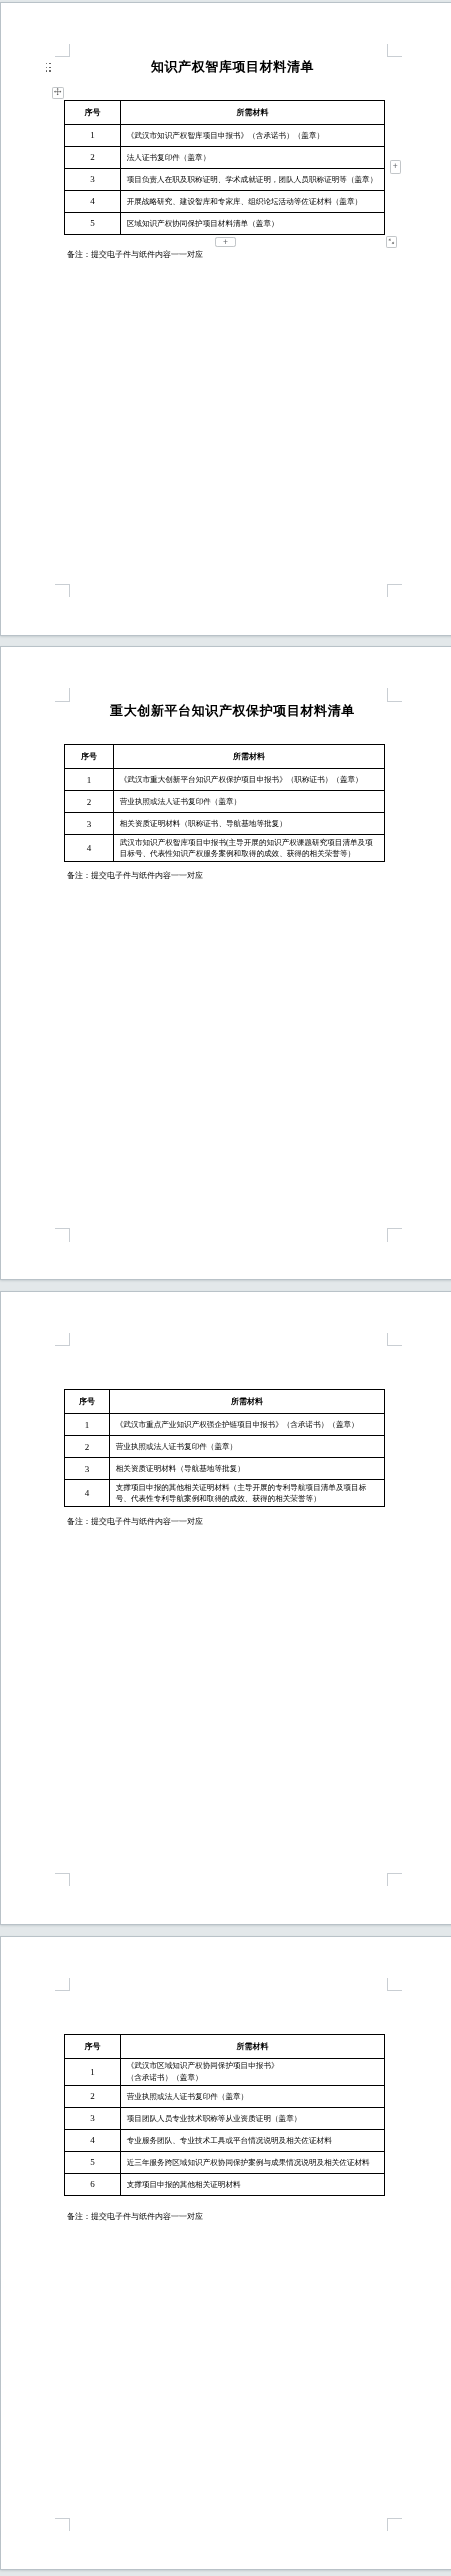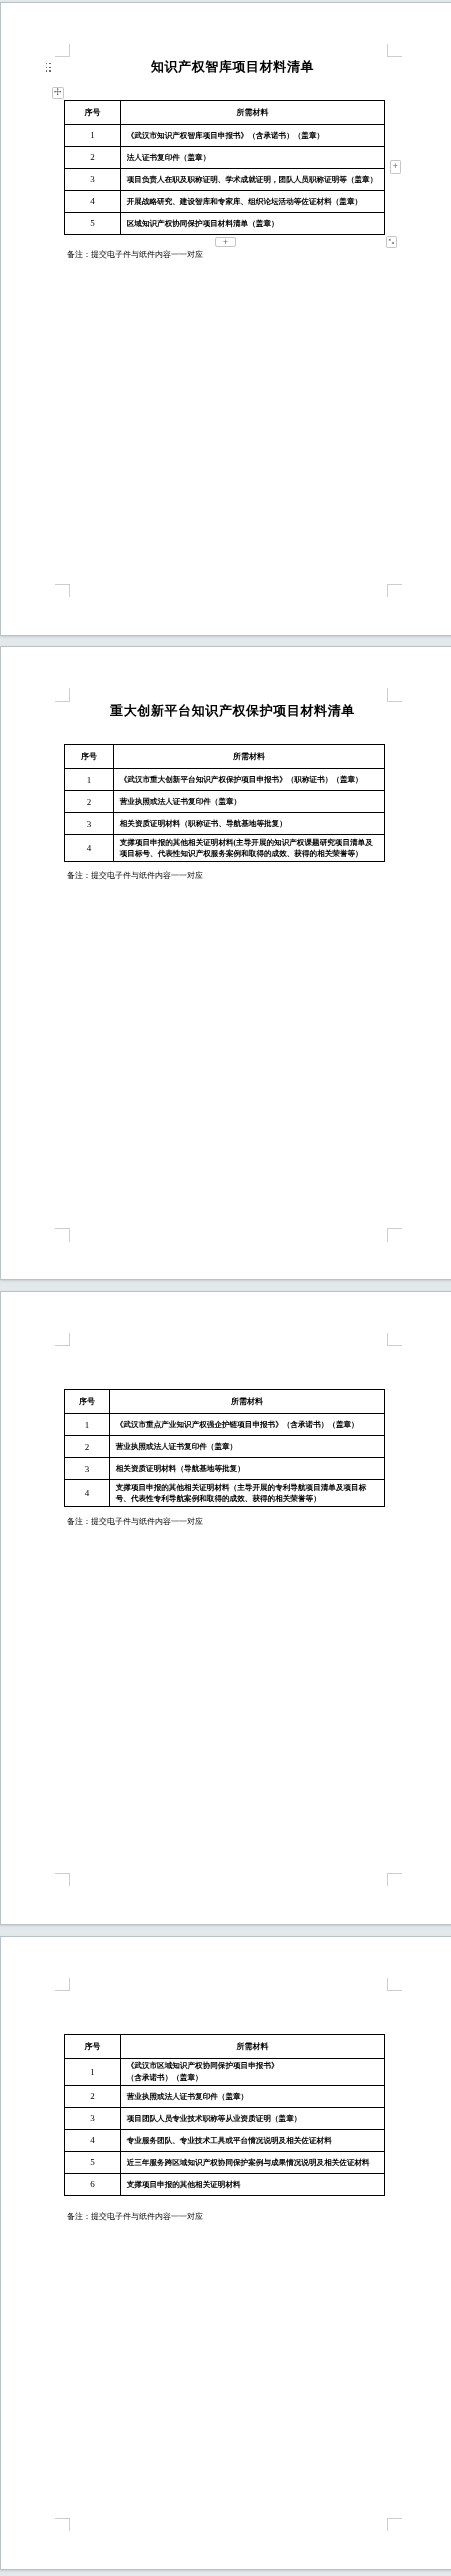--- a/index.html
+++ b/index.html
@@ -43,21 +43,20 @@
   .doc-table tbody tr{height:22px;}
   td.no{
     text-align:center;vertical-align:middle;
     font-family:"Liberation Serif",serif;font-size:9px;
   }
   td.mat{
     vertical-align:middle;text-align:left;
     font-family:"Liberation Serif",serif;font-size:7.6px;line-height:11.3px;
     padding:1.7px 4.5px 1.7px 5.7px;
     white-space:pre-line;
-    font-weight:bold;
   }
   .p1 col.c1{width:56px;} .p2 col.c1{width:49px;}
   .p3 col.c1{width:45px;} .p4 col.c1{width:56px;}
   .note{
     position:absolute;left:66px;
     font-family:Liberation Serif, serif;font-size:8px;
     white-space:nowrap;
   }
   .p1 .note{top:246px;} .p2 .note{top:223px;}
   .p3 .note{top:224px;} .p4 .note{top:274px;}
@@ -201,21 +200,21 @@
         <tr>
           <td class="no">2</td>
           <td class="mat">营业执照或法人证书复印件（盖章）</td>
         </tr>
         <tr>
           <td class="no">3</td>
           <td class="mat">相关资质证明材料（职称证书、导航基地等批复）</td>
         </tr>
         <tr>
           <td class="no">4</td>
-          <td class="mat">支撑项目申报的其他相关证明材料(主导开展的知识产权课题研究项目清单及项目标号、代表性知识产权服务案例和取得的成效、获得的相关荣誉等）</td>
+          <td class="mat">武汉市知识产权智库项目申报书(主导开展的知识产权课题研究项目清单及项目标号、代表性知识产权服务案例和取得的成效、获得的相关荣誉等）</td>
         </tr>
       </tbody>
     </table>
 
     <div class="note">备注：提交电子件与纸件内容一一对应</div>
   </div>
 
   <div class="page p3">
     <div class="mark mark-tl"></div>
     <div class="mark mark-tr"></div>

